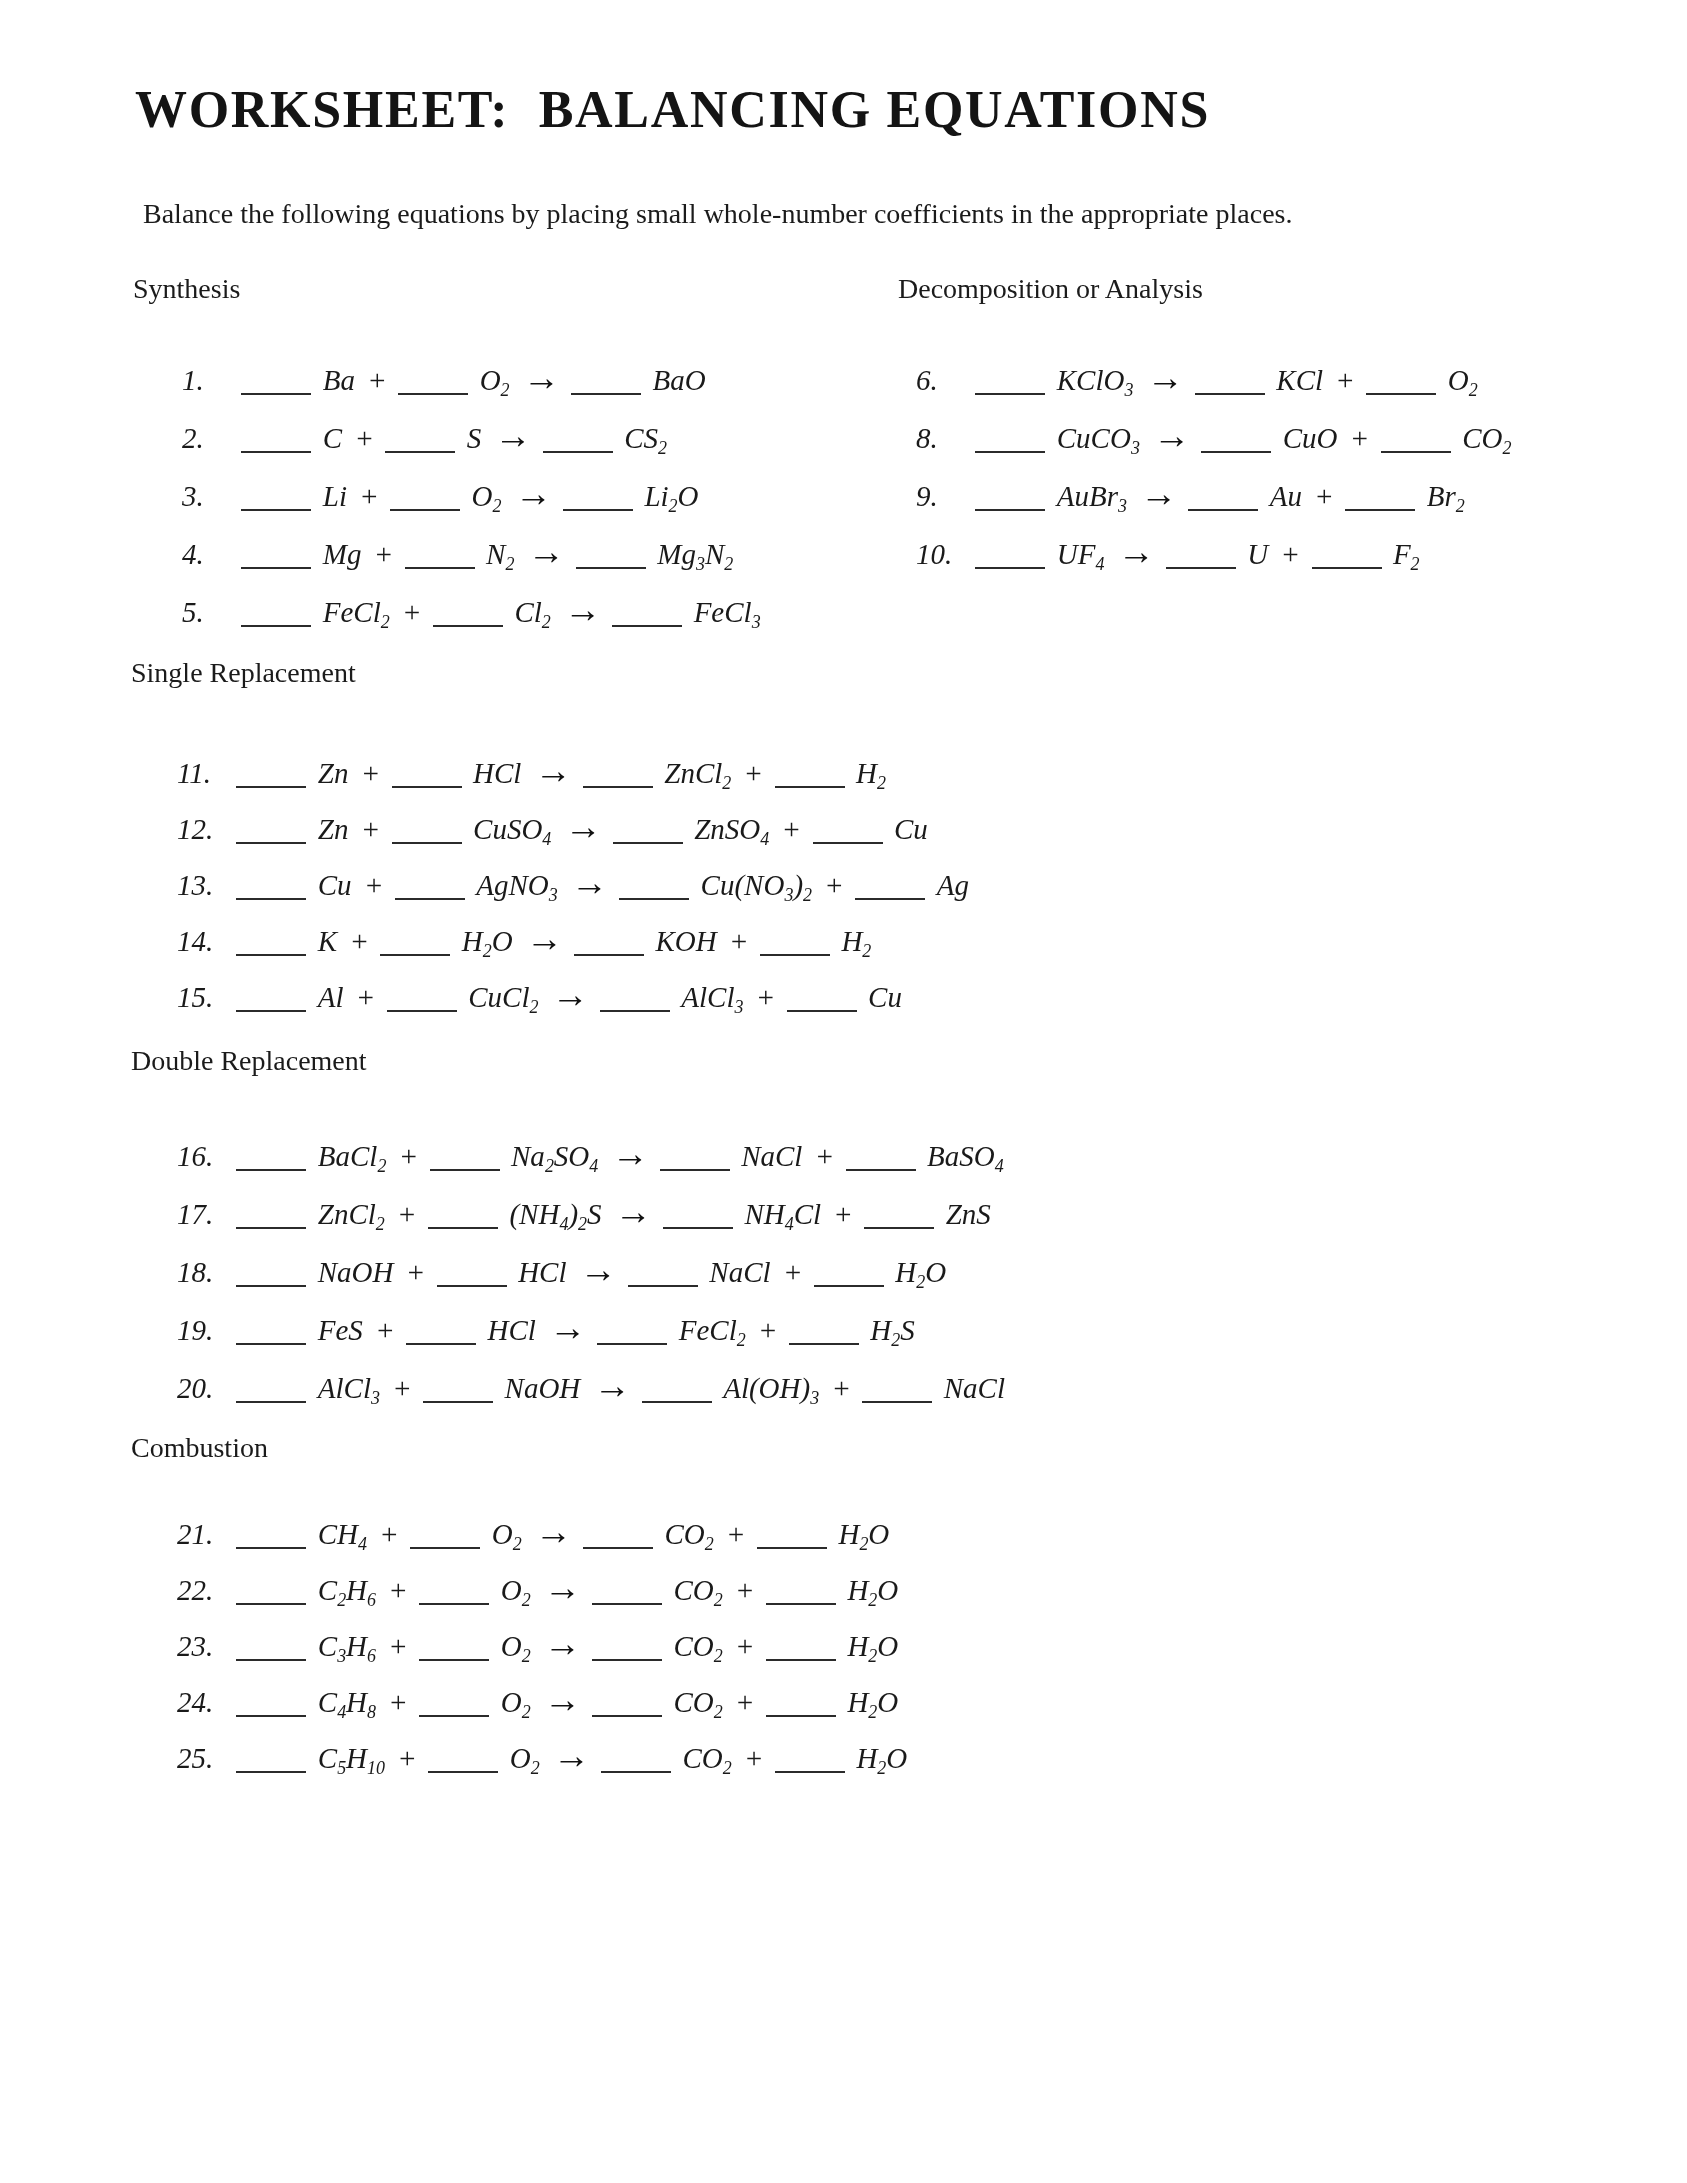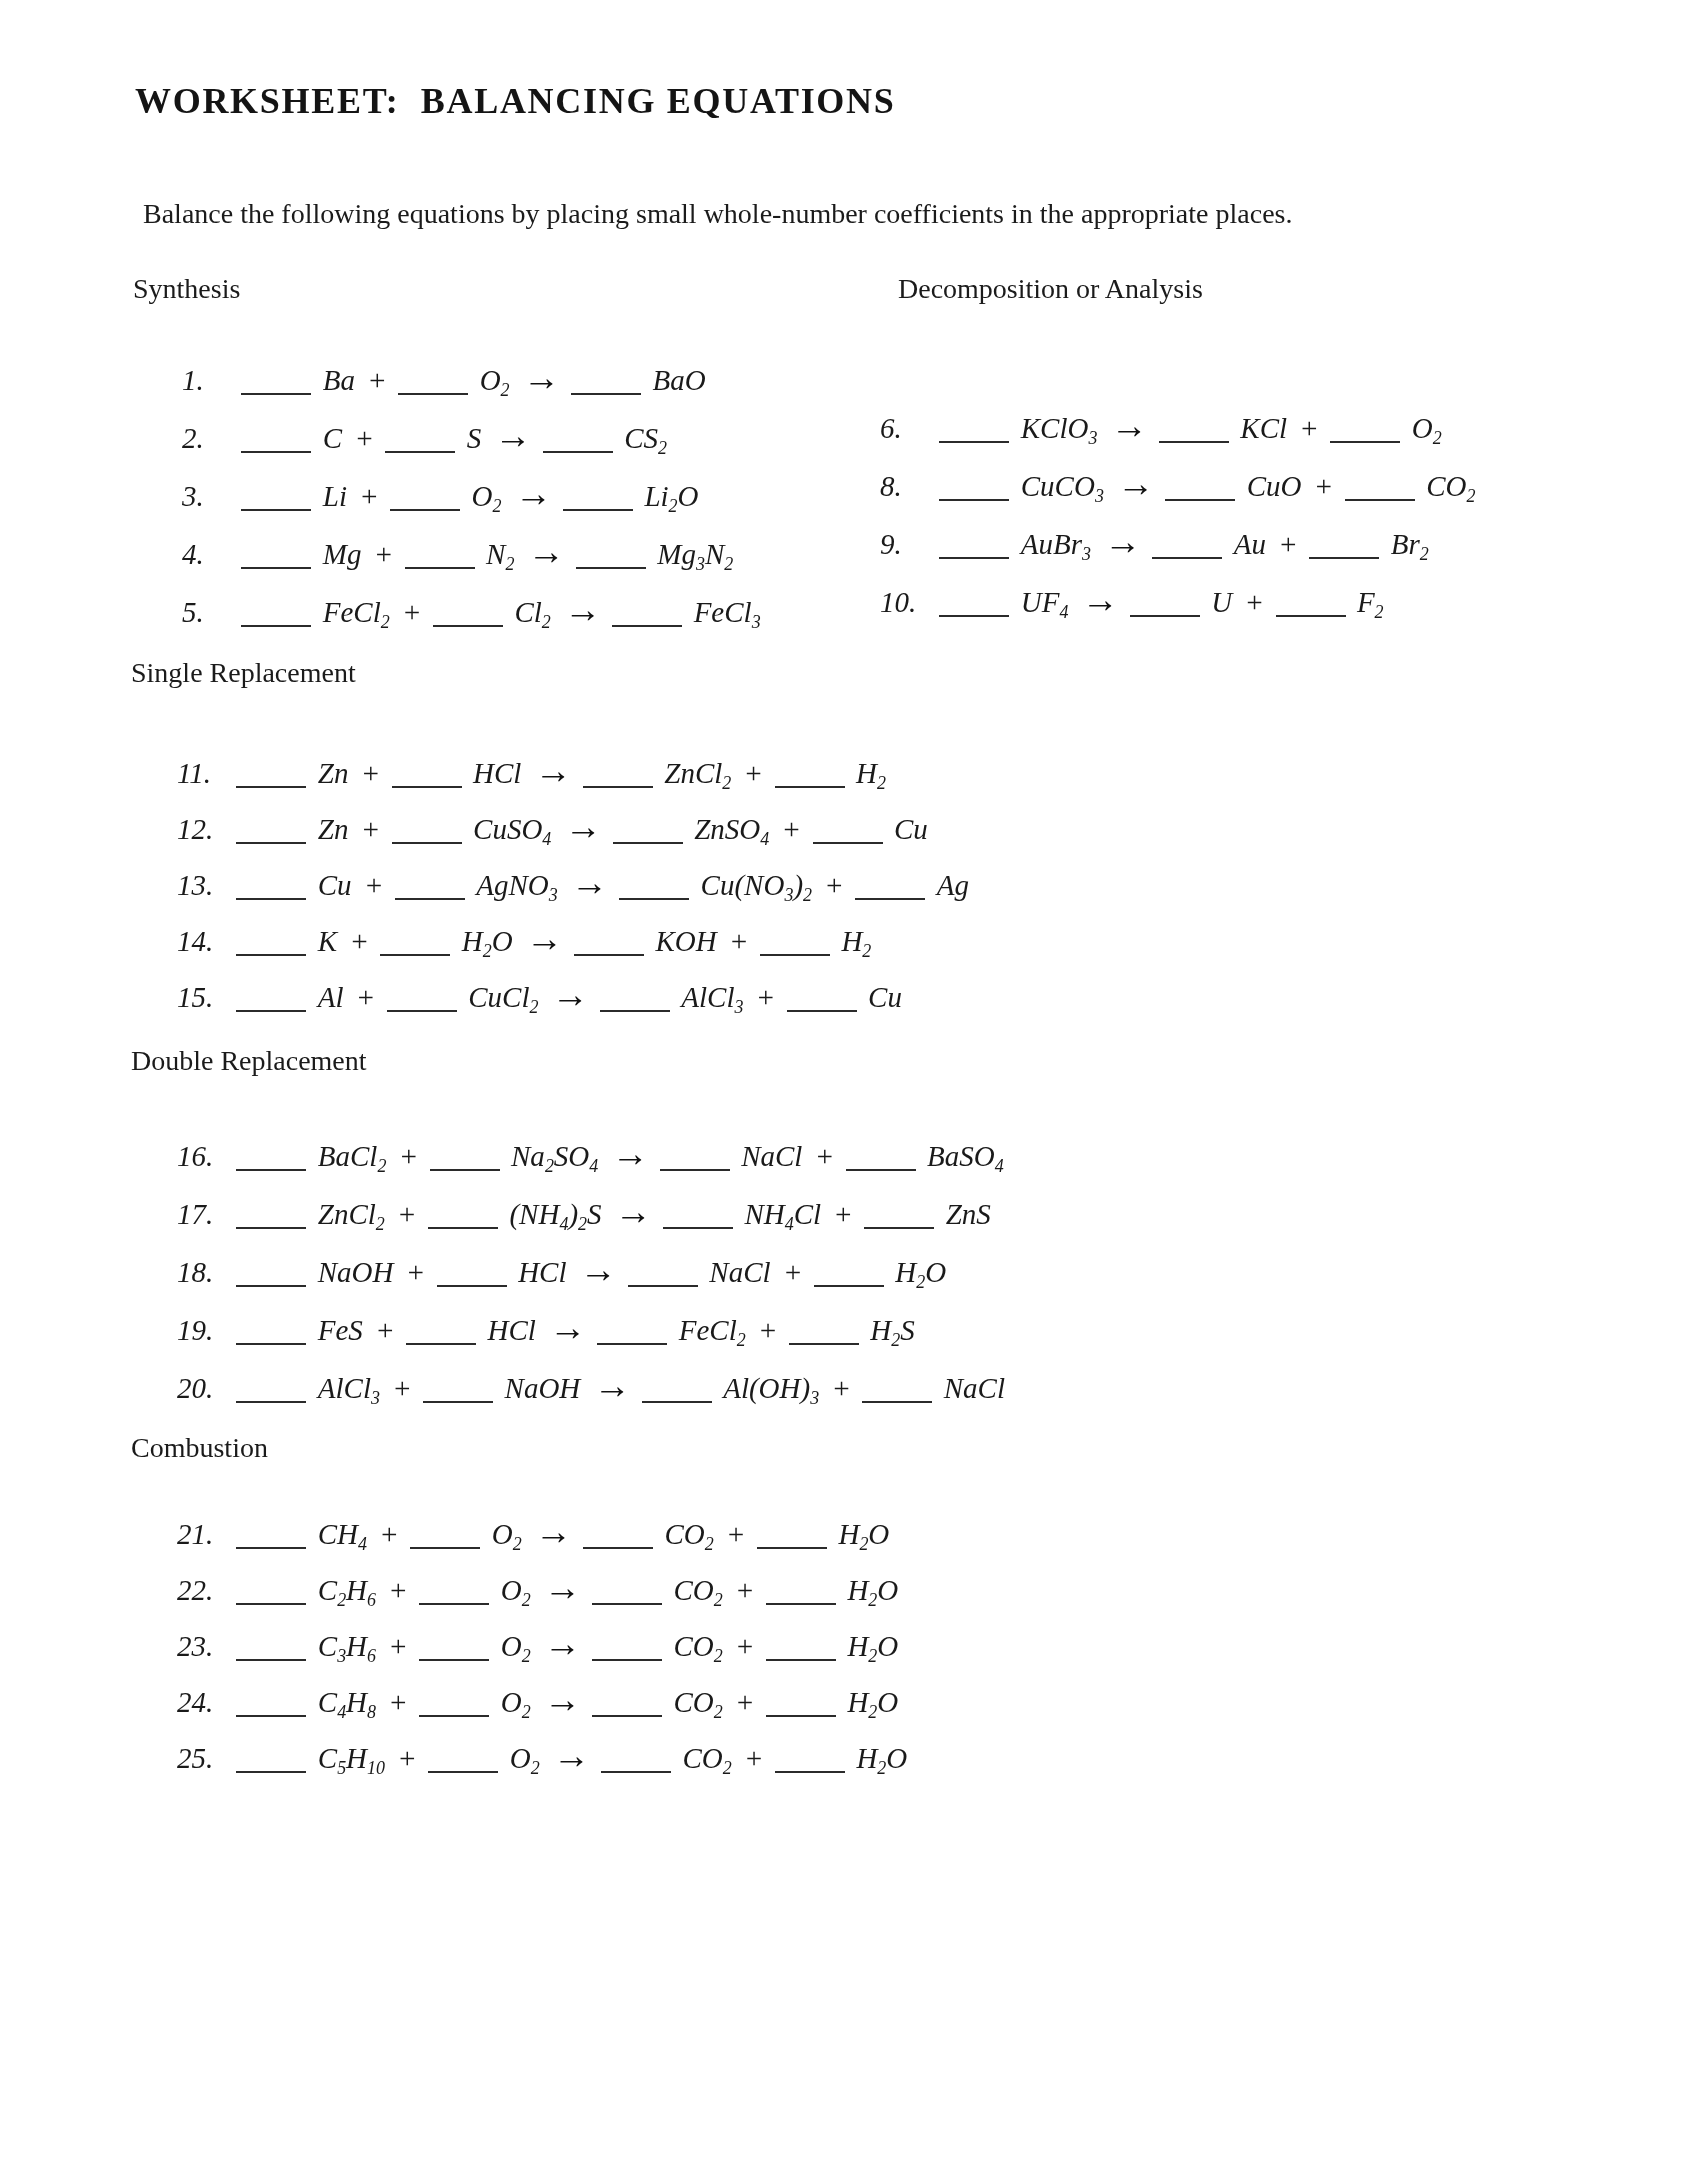--- a/index.html
+++ b/index.html
@@ -3,21 +3,21 @@
 <meta charset="utf-8">
 <style>
   html,body{margin:0;padding:0;}
   body{
     width:1687px;height:2184px;position:relative;overflow:hidden;
     background:#ffffff;color:#1c1c1c;
     font-family:"Liberation Serif","DejaVu Serif",serif;
   }
   .title{
     position:absolute;left:135px;top:80px;margin:0;
-    font-size:36px;font-weight:bold;letter-spacing:1.7px;white-space:pre;
+    font-size:52px;font-weight:bold;letter-spacing:1.7px;white-space:pre;
     color:#141414;
   }
   .instructions{
     position:absolute;left:135px;top:190px;margin:8px;
     font-size:28px;white-space:nowrap;color:#1b1b1b;
   }
   .sec-heading{
     position:absolute;font-size:28px;color:#1b1b1b;white-space:nowrap;
   }
   .eq-list{position:absolute;--rh:58px;}
@@ -34,21 +34,21 @@
   .arrow{
     font-weight:bold;font-size:37px;color:#111;
     margin-left:1.7px;margin-right:13px;
   }
   .plus{margin-left:0.9px;}
   .formula sub{font-size:0.62em;line-height:0;vertical-align:-0.35em;}
   
   #sec-0 .sec-heading{left:133px;top:273px;font-family:Liberation Serif, serif;}
   #sec-0 .eq-list{left:182px;top:349px;--rh:58px;}
   #sec-1 .sec-heading{left:898px;top:273px;}
-  #sec-1 .eq-list{left:880px;top:349px;margin-top:48px;--rh:58px;}
+  #sec-1 .eq-list{left:916px;top:349px;--rh:58px;}
   #sec-2 .sec-heading{left:131px;top:657px;}
   #sec-2 .eq-list{left:177px;top:743px;--rh:56px;}
   #sec-3 .sec-heading{left:131px;top:1045px;}
   #sec-3 .eq-list{left:177px;top:1125px;--rh:58px;}
   #sec-4 .sec-heading{left:131px;top:1432px;}
   #sec-4 .eq-list{left:177px;top:1504px;--rh:56px;}
 </style>
 </head>
 <body>
 

